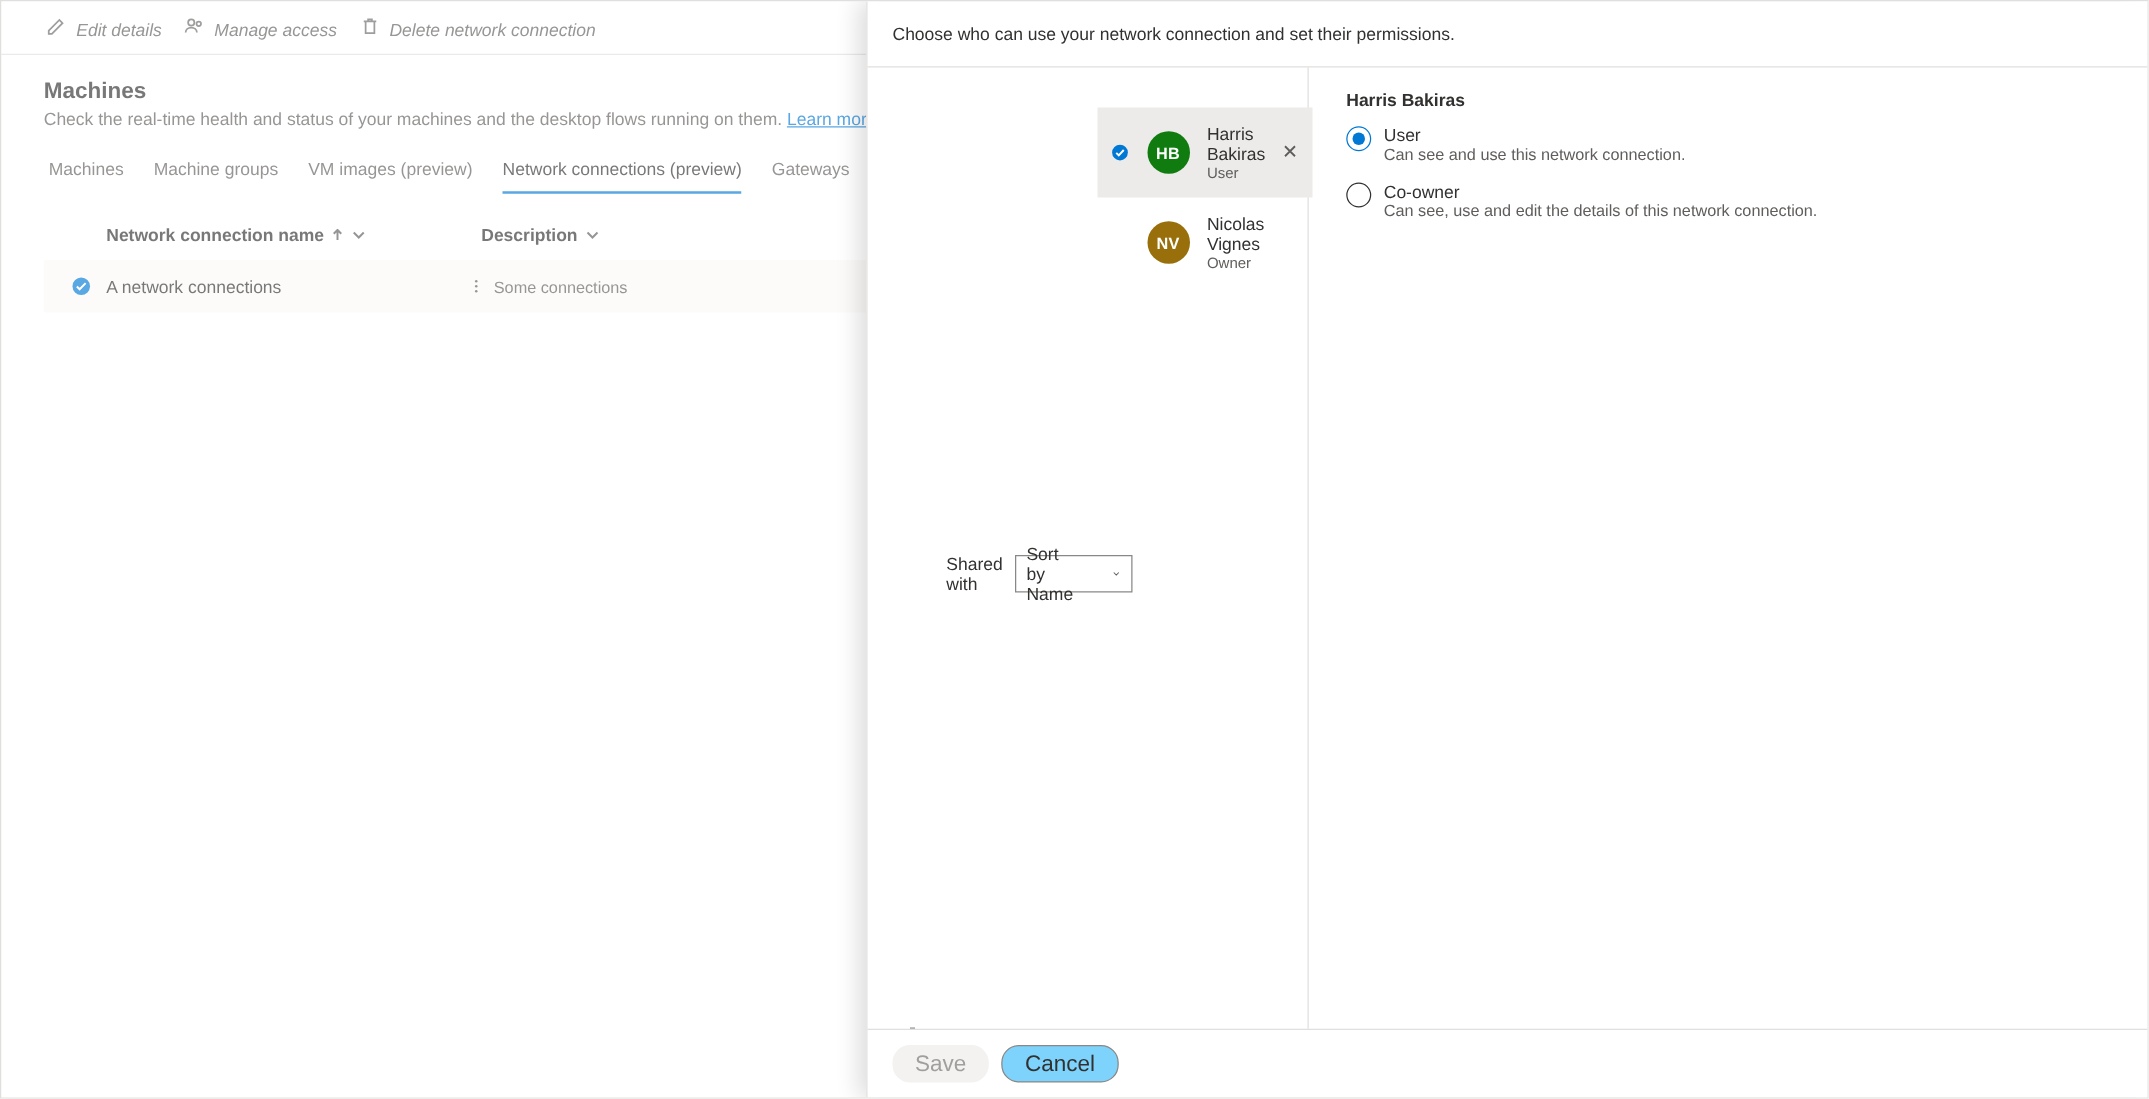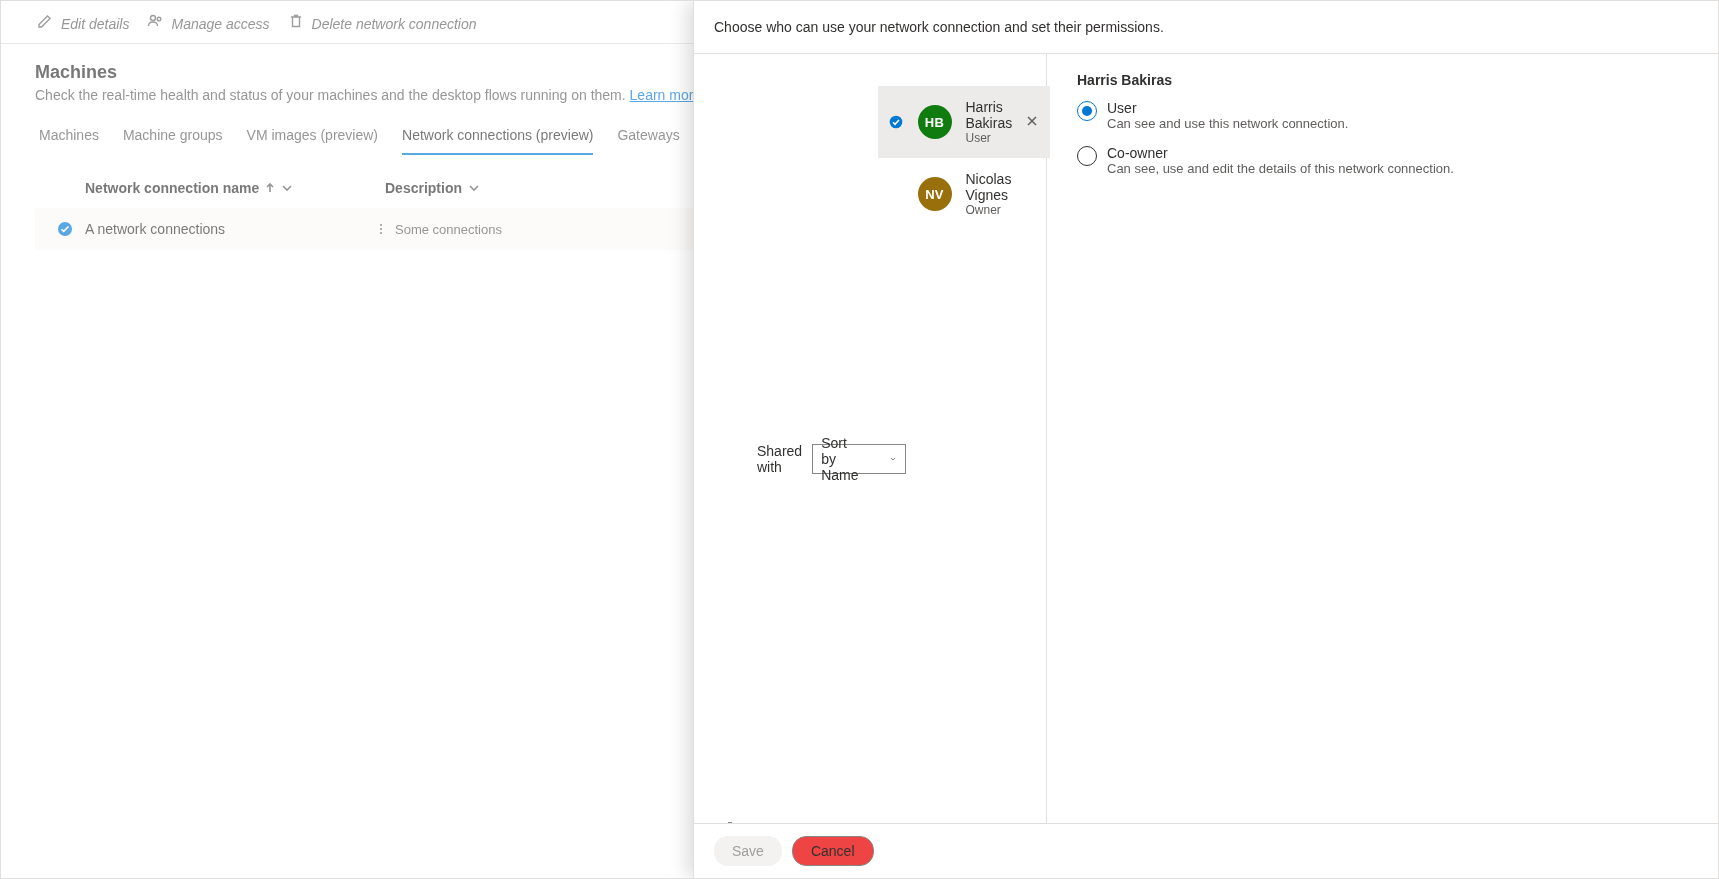--- a/index.html
+++ b/index.html
@@ -74,23 +74,23 @@
   
   .perm-title{font-weight:600;margin-bottom:12px;}
   .radio-row{display:flex;align-items:flex-start;gap:10px;margin-bottom:14px;cursor:pointer;}
   .radio{width:18px;height:18px;border:1.5px solid #323130;border-radius:50%;display:flex;align-items:center;justify-content:center;flex:0 0 auto;margin-top:1px;}
   .radio.checked{border-color:var(--blue);}
   .radio.checked::after{content:"";width:10px;height:10px;border-radius:50%;background:var(--blue);}
   .radio-text .r-label{color:var(--text);}
   .radio-text .r-desc{color:var(--muted);font-size:13px;}
   
   .panel-foot{border-top:1px solid var(--border);padding:12px 20px;display:flex;gap:10px;}
-  .btn{height:30px;padding:0 18px;border-radius:14px;font-size:14px;cursor:pointer;}
+  .btn{height:30px;padding:0 18px;border-radius:14px;font-size:18px;cursor:pointer;}
   .btn-primary{background:#f3f2f1;color:#a19f9d;border:none;cursor:not-allowed;}
-  .btn-secondary{background:#ef4444;color:var(--text);border:1px solid #8a8886;}
+  .btn-secondary{background:#7dd3fc;color:var(--text);border:1px solid #8a8886;}
 </style>
 </head>
 <body>
 
 <div class="app">
 
   <div class="page">
     <div class="cmdbar">
       <div class="cmd">
         <span><svg viewBox="0 0 16 16">

